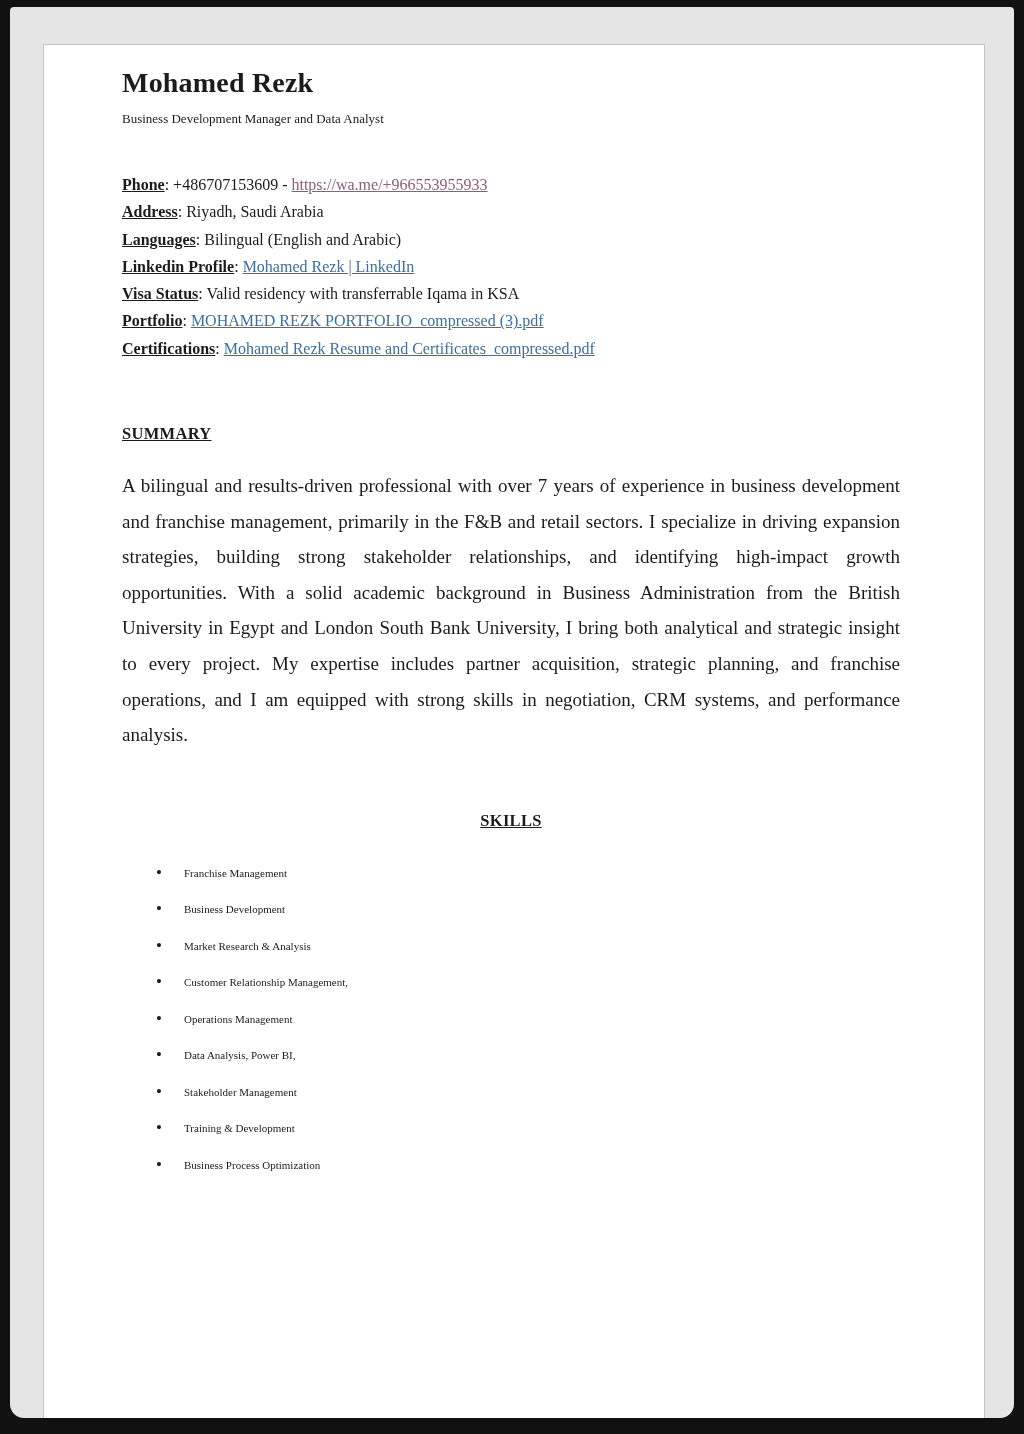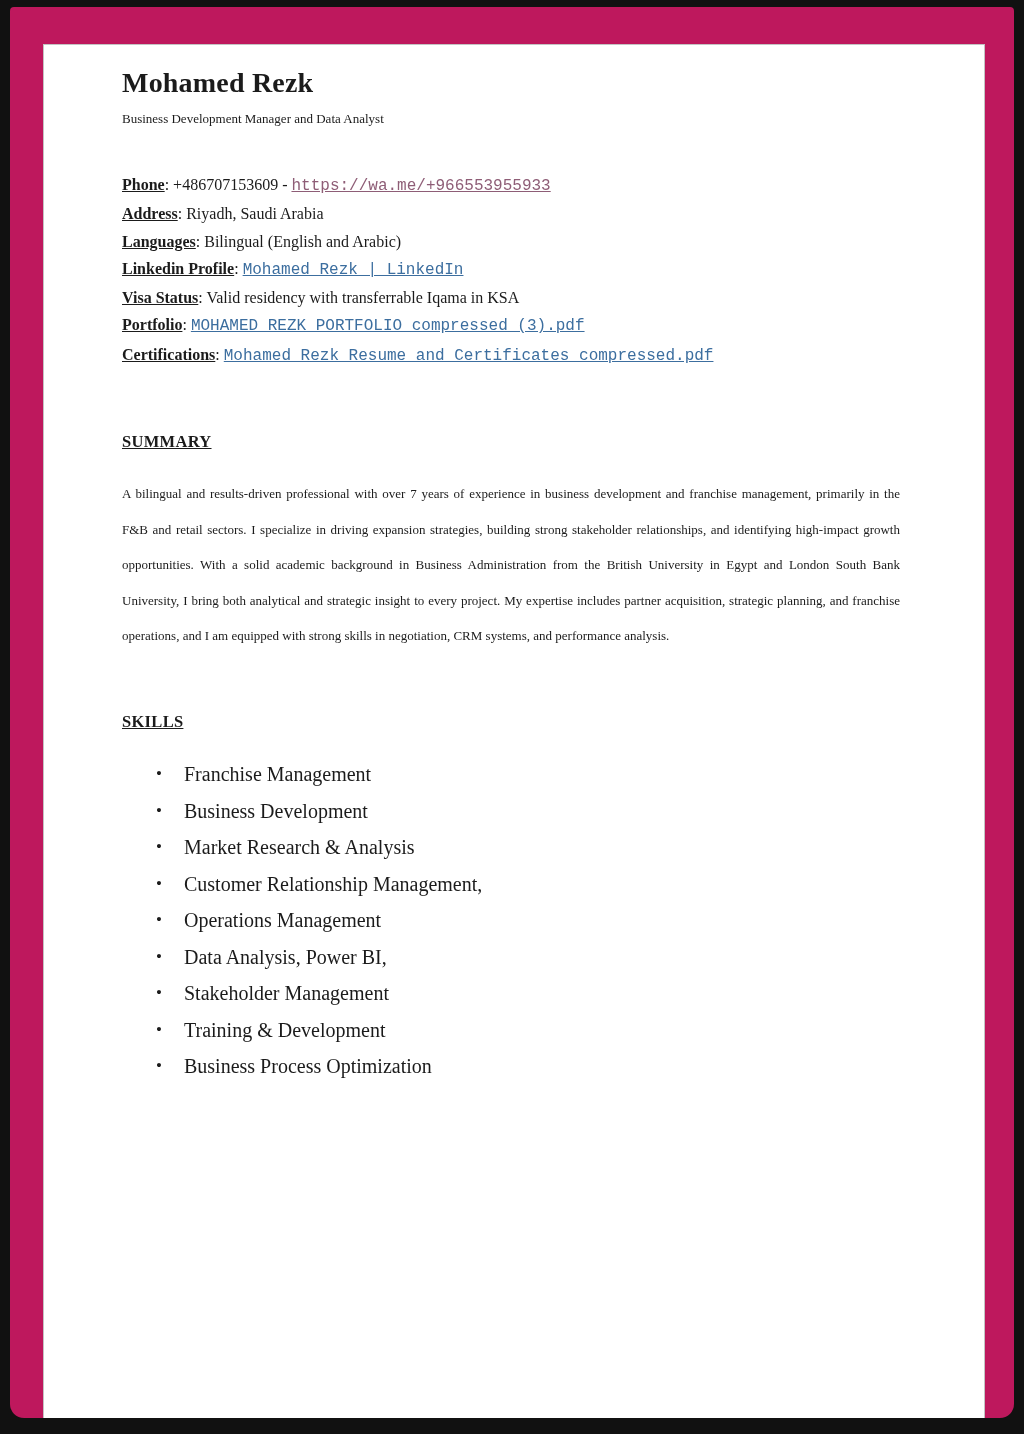--- a/index.html
+++ b/index.html
@@ -5,21 +5,21 @@
   * { margin: 0; padding: 0; box-sizing: border-box; }
   html, body { width: 1024px; height: 1434px; }
   body {
     background: #111111;
     font-family: "Liberation Serif", serif;
     overflow: hidden;
   }
   .canvas {
     position: absolute;
     top: 7px; left: 10px; right: 10px; bottom: 16px;
-    background: #be185d;
+    background: #e5e5e5;
     border-radius: 4px 4px 14px 14px;
     overflow: hidden;
   }
   .page {
     position: absolute;
     top: 37px; left: 33px;
     width: 942px;
     height: 1500px;
     background: #ffffff;
     border: 1px solid #c3c3c3;
@@ -41,42 +41,41 @@
     line-height: 27.3px;
   }
   .contact .label {
     font-weight: bold;
     text-decoration: underline;
     text-align: right;
   }
   a.link {
     text-decoration: underline;
     cursor: pointer;
-    font-family: Liberation Mono, monospace;
   }
   a.link-blue { color: #3c6e9f; }
   a.link-visited { color: #8e5d76; }
   .section-heading {
     font-size: 16.5px;
     font-weight: bold;
     text-decoration: underline;
     letter-spacing: 0.3px;
   }
   .summary-heading { margin-top: 62px; }
   .summary-body {
     margin-top: 24px;
-    font-size: 13px;
+    font-size: 19px;
     line-height: 35.6px;
     text-align: justify;
   }
-  .skills-heading { margin-top: 58px; }
+  .skills-heading { margin-top: 58px; text-align: center; }
   .skills-list {
     margin-top: 24px;
     list-style: none;
-    font-size: 20px;
+    font-size: 11px;
   }
   .skills-list li {
     position: relative;
     padding-left: 62px;
     line-height: 36.5px;
   }
   .skills-list li::before {
     content: "\2022";
     position: absolute;
     left: 34px;

